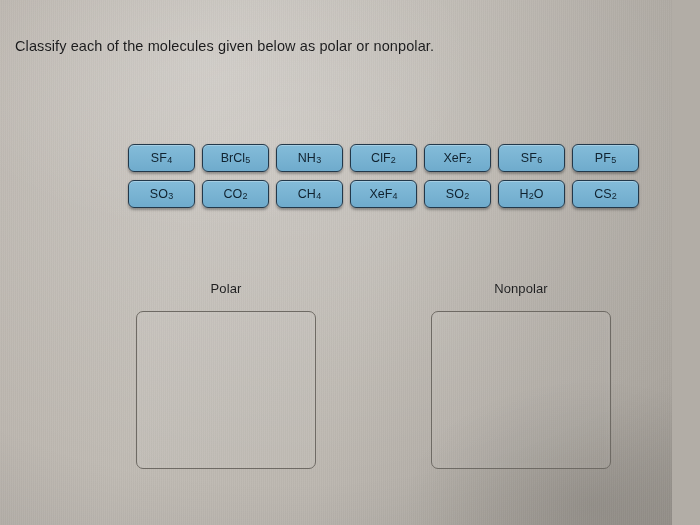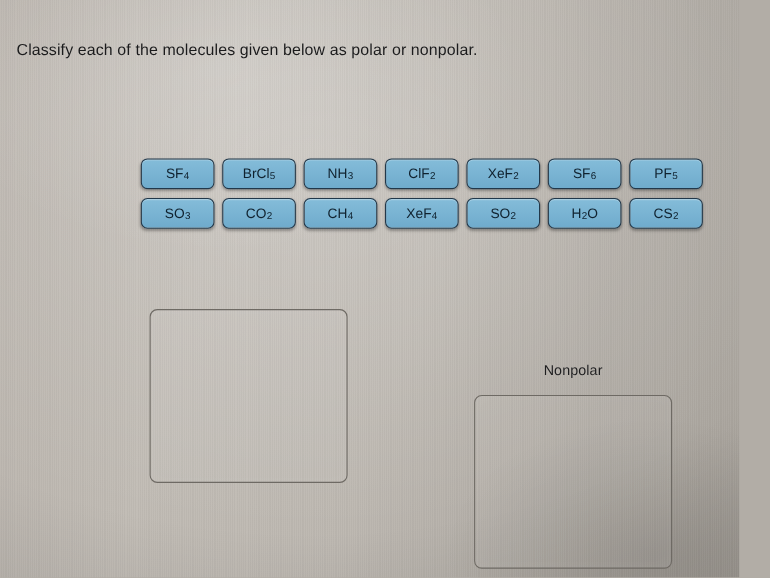--- a/index.html
+++ b/index.html
@@ -113,21 +113,21 @@
     position: absolute;
     left: 0;
     top: 281px;
     width: 700px;
   }
   .zone {
     position: absolute;
     top: 0;
   }
   #zone-polar    { left: 136px; }
-  #zone-nonpolar { left: 431px; margin-top: 48px; }
+  #zone-nonpolar { left: 431px; }
 
   .zone-label {
     width: 180px;
     text-align: center;
     font-size: 13px;
     color: #1e1e1f;
     letter-spacing: .1px;
     margin-bottom: 15px;
     user-select: none;
     text-shadow: 0 0 1px rgba(255,255,255,.22);
@@ -211,20 +211,21 @@
           <div class="tile">
             <span>CS</span>
             <sub>2</sub>
           </div>
         </div>
       </div>
 
     <div id="zones">
 
       <div class="zone" id="zone-polar">
+        <div class="zone-label">Polar</div>
         <div class="dropbox"></div>
       </div>
 
       <div class="zone" id="zone-nonpolar">
         <div class="zone-label">Nonpolar</div>
         <div class="dropbox"></div>
       </div>
 
     </div>
 

